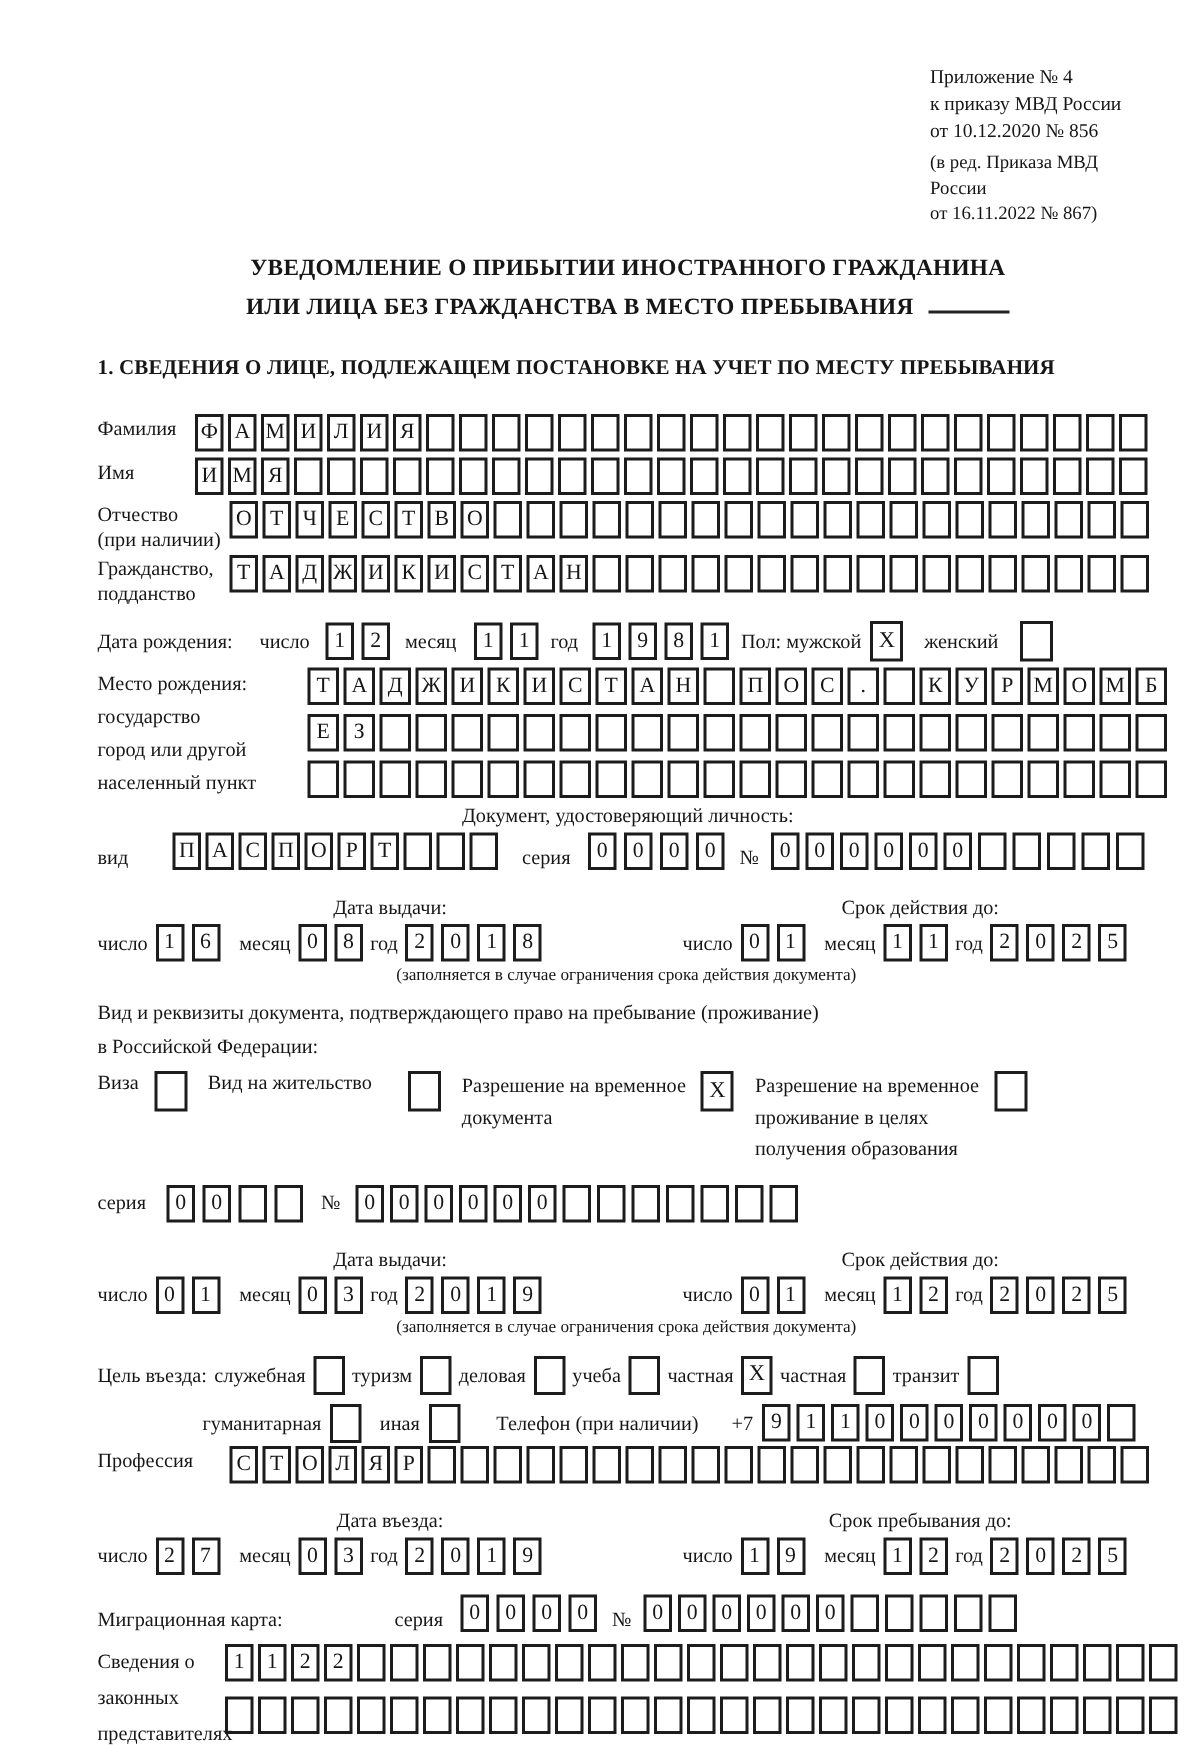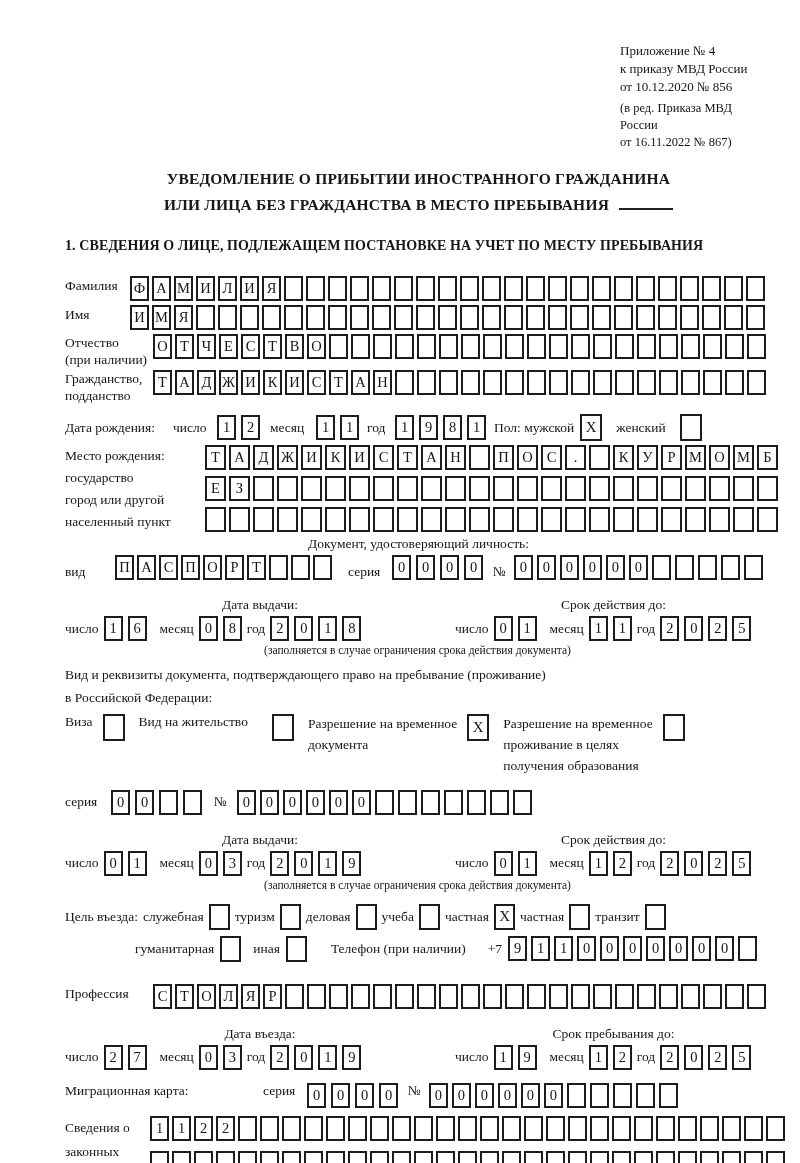--- a/index.html
+++ b/index.html
@@ -51,22 +51,22 @@
   .permit-p{margin-top:8px;font-size:13.5px;line-height:1.65}
   .r-popts{margin-top:5px;font-size:13.5px;gap:14px}
   .popt{display:inline-flex;align-items:flex-start;gap:10px}
   .stack{display:inline-block;text-align:left;line-height:1.55}
 
   .r-pseries{margin-top:13px;align-items:center;font-size:13.5px}
 
   .r-purpose{margin-top:13px;align-items:center;font-size:13.5px;gap:5px}
   .r-purpose .cb, .r-purpose2 .cb{width:21px;height:26px}
   .r-purpose2{margin-top:6px;align-items:center;font-size:13.5px;gap:6px;margin-left:70px}
-  .r-prof{margin-top:22px}
-  .r-migcard{margin-top:13px;align-items:flex-start;font-size:13.5px}
+  .r-prof{margin-top:2px}
+  .r-migcard{margin-top:13px;align-items:flex-end;font-size:13.5px}
   .r-reps{margin-top:8px}
   .reps-strips{display:flex;flex-direction:column;gap:10px}
 </style>
 </head>
 <body>
 
 <div class="page">
 
   <div class="appendix">
     <div>Приложение № 4</div>

